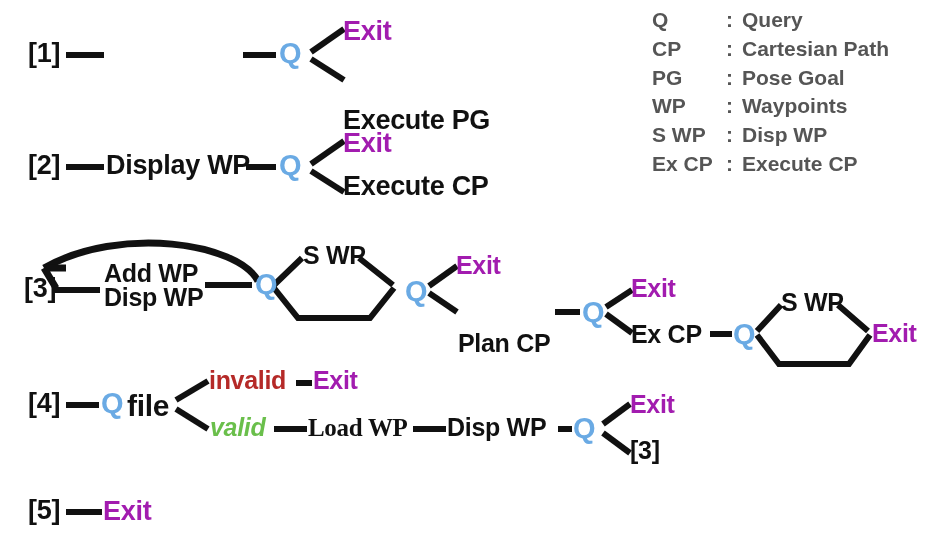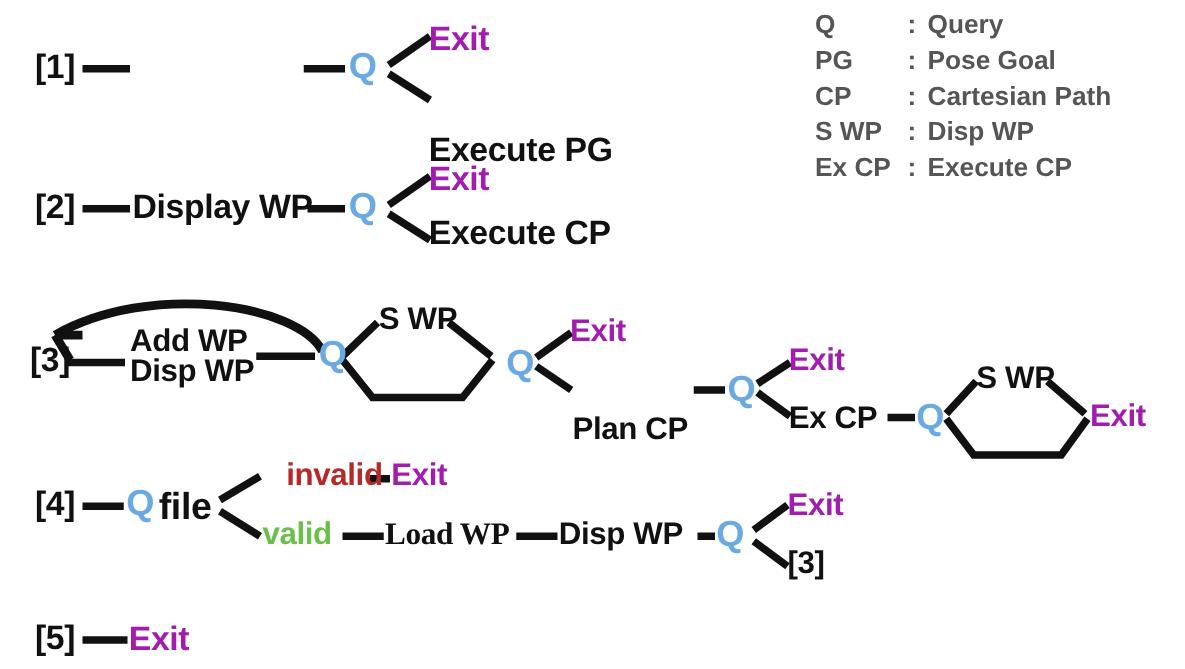--- a/index.html
+++ b/index.html
@@ -105,49 +105,54 @@
   <div class="node q" style="left:582px;top:298px;font-size:29px;">Q</div>
   <div class="node exit" style="left:631px;top:276px;font-size:25px;">Exit</div>
   <div class="node black" style="left:631px;top:322px;font-size:25px;">Ex CP</div>
   <div class="node q" style="left:733px;top:320px;font-size:29px;">Q</div>
   <div class="node black" style="left:781px;top:290px;font-size:25px;">S WP</div>
   <div class="node exit" style="left:872px;top:321px;font-size:25px;">Exit</div>
 
   <div class="node idx" style="left:28px;top:390px;font-size:27px;">[4]</div>
   <div class="node q" style="left:101px;top:389px;font-size:29px;">Q</div>
   <div class="node black" style="left:127px;top:391px;font-size:30px;">file</div>
-  <div class="node invalid" style="left:209px;top:368px;font-size:25px;margin-left:20px;">invalid</div>
+  <div class="node invalid" style="left:209px;top:368px;font-size:25px;">invalid</div>
   <div class="node exit" style="left:313px;top:368px;font-size:25px;">Exit</div>
-  <div class="node valid" style="left:210px;top:415px;font-size:25px;">valid</div>
+  <div class="node valid" style="left:210px;top:415px;font-size:25px;font-style:italic;">valid</div>
   <div class="node black" style="left:308px;top:415px;font-size:25px;font-family:Liberation Serif, serif;">Load WP</div>
   <div class="node black" style="left:447px;top:415px;font-size:25px;">Disp WP</div>
   <div class="node q" style="left:573px;top:414px;font-size:29px;">Q</div>
   <div class="node exit" style="left:630px;top:392px;font-size:25px;">Exit</div>
   <div class="node idx" style="left:630px;top:438px;font-size:25px;">[3]</div>
 
   <div class="node idx" style="left:28px;top:497px;font-size:27px;">[5]</div>
   <div class="node exit" style="left:103px;top:498px;font-size:27px;">Exit</div>
 
   <div id="legend">
     <table>
       <tbody>
         <tr>
           <td class="abbr">Q</td>
           <td class="colon">:</td>
           <td class="meaning">Query</td>
         </tr>
         <tr>
+          <td class="abbr">CP</td>
+          <td class="colon">:</td>
+          <td class="meaning">Cartesian Path</td>
+        </tr>
+        <tr>
           <td class="abbr">PG</td>
           <td class="colon">:</td>
           <td class="meaning">Pose Goal</td>
         </tr>
         <tr>
-          <td class="abbr">CP</td>
+          <td class="abbr">WP</td>
           <td class="colon">:</td>
-          <td class="meaning">Cartesian Path</td>
+          <td class="meaning">Waypoints</td>
         </tr>
         <tr>
           <td class="abbr">S WP</td>
           <td class="colon">:</td>
           <td class="meaning">Disp WP</td>
         </tr>
         <tr>
           <td class="abbr">Ex CP</td>
           <td class="colon">:</td>
           <td class="meaning">Execute CP</td>

